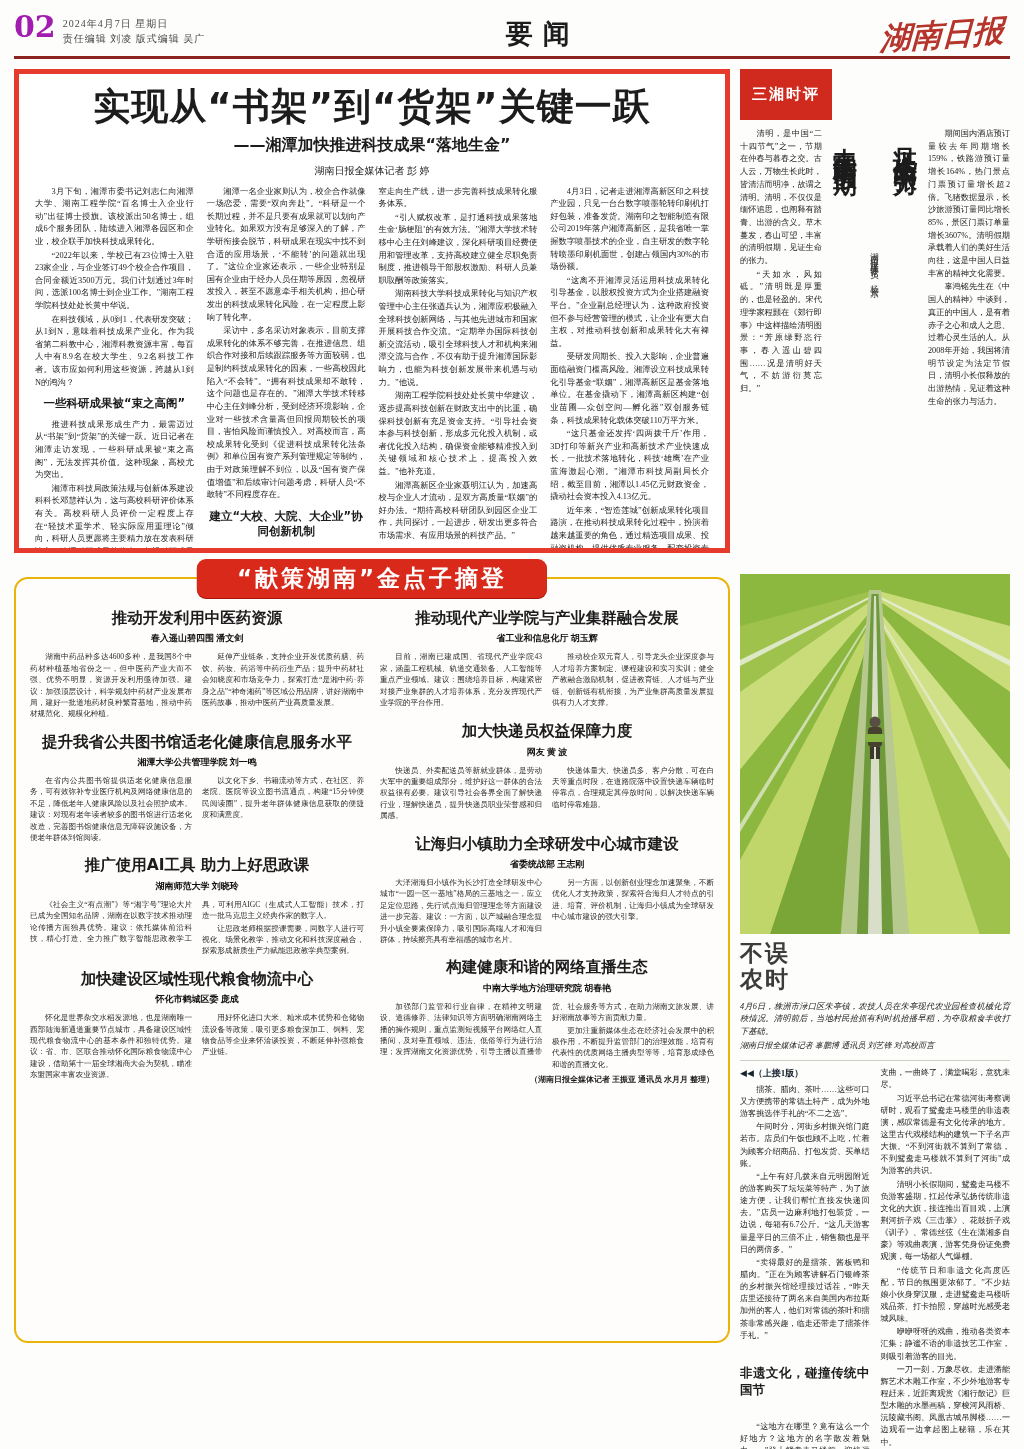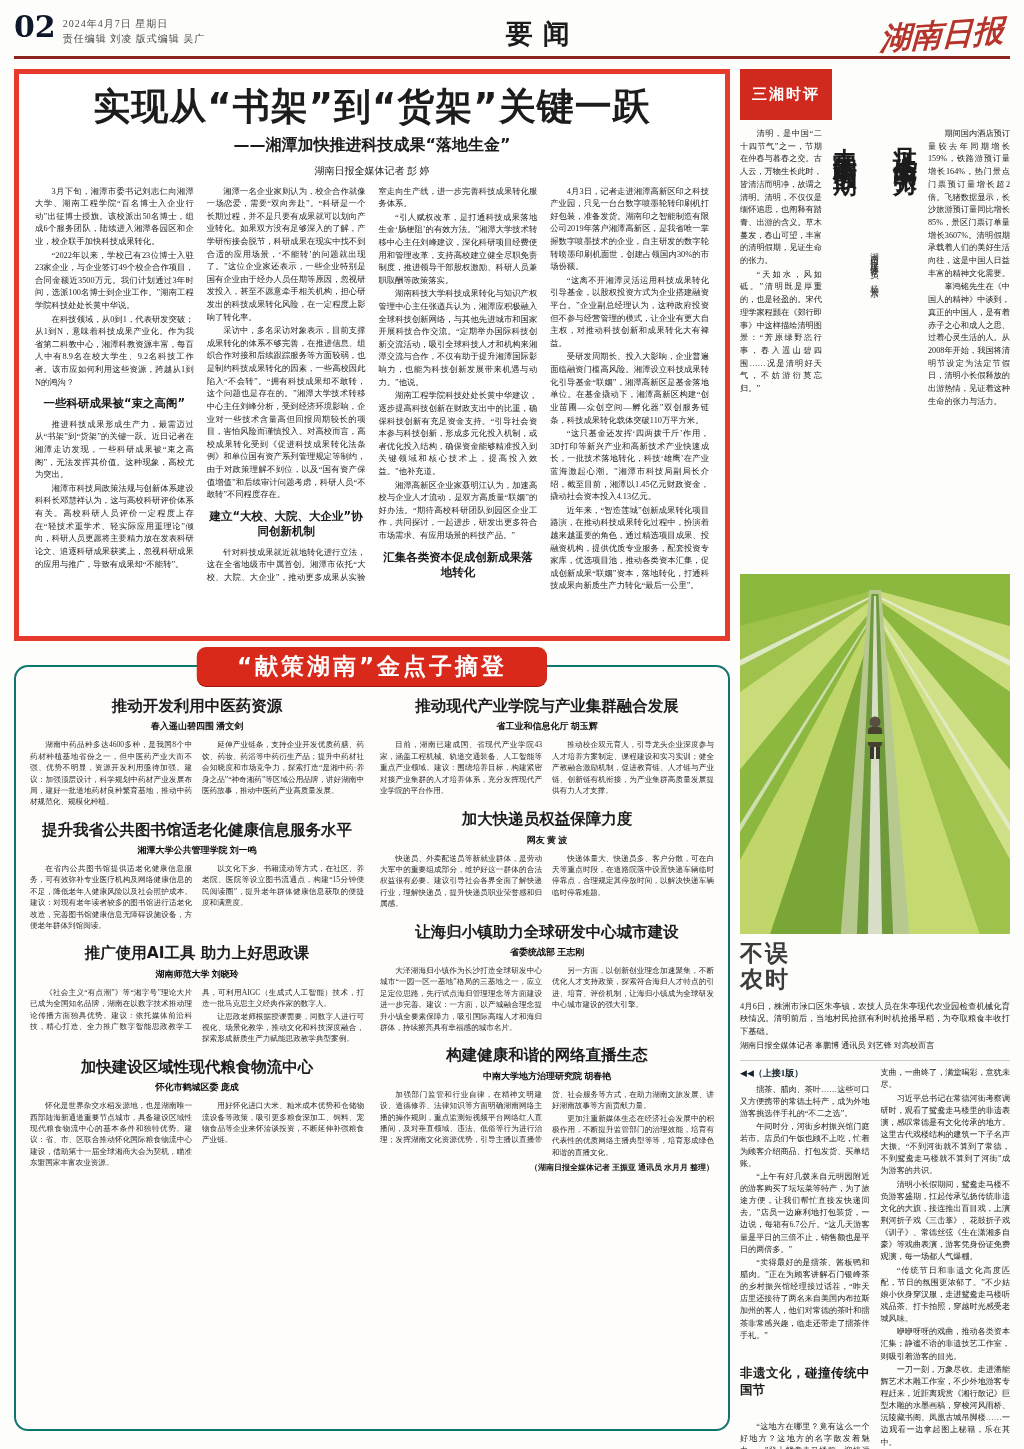--- a/index.html
+++ b/index.html
@@ -6,46 +6,46 @@
   html,body { width:1024px; }
   body {
     width:1024px; height:1449px; background:#fdfdfb; overflow:hidden;
     font-family:"Liberation Serif","DejaVu Serif",serif; color:#1c1c1c;
   }
   .page { width:1024px; height:1449px; padding:8px 14px 0 14px; position:relative; }
 
   
   .hdr { display:flex; justify-content:space-between; align-items:flex-start; height:46px; }
   .hdr-left { display:flex; gap:7px; align-items:flex-start; padding-top:4px; }
-  .pageno { font-family:"DejaVu Serif",serif; font-size:30px; line-height:30px; color:#0f172a; font-weight:bold; }
+  .pageno { font-family:"DejaVu Serif",serif; font-size:30px; line-height:30px; color:#a21caf; font-weight:bold; }
   .dateblk { font-size:10px; color:#4a4a4a; line-height:1.5; padding-top:4px; letter-spacing:1px; }
   .secname { font-family:"DejaVu Sans","Liberation Sans",sans-serif; font-size:27px; font-weight:900; letter-spacing:10px; padding-top:8px; }
   .masthead { font-family:"DejaVu Serif",serif; font-size:31px; font-weight:bold; font-style:italic;
               color:#b5342c; transform:rotate(-4deg) skewX(-6deg); padding:6px 6px 0 0; }
   .hdr-rule { border-top:3px solid #8e2420; margin-top:2px; }
 
   
   .grid { display:flex; gap:10px; margin-top:10px; }
   .colL { width:716px; }
   .colR { width:270px; }
 
   
-  .leadbox { border:5px solid #e63a2c; height:572px; padding:8px 16px 6px; overflow:hidden; background:#fff; }
+  .leadbox { border:5px solid #e63a2c; height:484px; padding:8px 16px 6px; overflow:hidden; background:#fff; }
   .lead-hl { font-family:"DejaVu Sans","Liberation Sans",sans-serif; font-size:37px; font-weight:900;
              text-align:center; letter-spacing:1px; line-height:1.15; margin-top:4px; }
   .lead-sub { font-size:16px; font-weight:bold; text-align:center; margin-top:6px; font-family:"DejaVu Sans",sans-serif; }
   .lead-by { font-size:10px; text-align:center; margin:8px 0 8px; color:#222; }
   .lead-cols { column-count:4; column-gap:13px; column-fill:auto; height:408px; overflow:hidden;
                font-size:8.3px; line-height:1.52; text-align:justify; }
   .para { text-indent:2em; margin-bottom:1px; }
   .subhead { font-family:"DejaVu Sans",sans-serif; font-size:11.5px; font-weight:900; text-align:center;
              line-height:1.35; margin:7px 0; break-inside:avoid; }
 
   
-  .sugbox { position:relative; margin-top:24px; border:2px solid #0f766e; border-radius:14px;
+  .sugbox { position:relative; margin-top:24px; border:2px solid #eab308; border-radius:14px;
             height:766px; background:#fffdfc; }
   .sugbanner { position:absolute; top:-20px; left:50%; transform:translateX(-50%);
                background:#d8291b; color:#fff; font-family:"DejaVu Sans",sans-serif;
                font-size:23px; font-weight:900; letter-spacing:3px; padding:4px 40px;
                border-radius:9px; white-space:nowrap; box-shadow:0 1px 0 #a31508; }
   .sug-inner { display:flex; gap:16px; padding:30px 14px 8px; height:100%; overflow:hidden; }
   .sug-col { flex:1; min-width:0; }
   .sug-art { margin-bottom:13px; }
   .sug-title { font-family:"DejaVu Sans",sans-serif; font-size:15.5px; font-weight:900; text-align:center; line-height:1.25; }
   .sug-by { font-size:9px; font-weight:bold; text-align:center; margin:4px 0 6px; color:#111; }
@@ -60,21 +60,21 @@
   .comm-mid { flex:1; display:flex; justify-content:center; gap:8px; }
   .vline { writing-mode:vertical-rl; text-orientation:upright; font-family:"DejaVu Sans",sans-serif;
            font-size:24px; font-weight:900; letter-spacing:4px; }
   .vby { writing-mode:vertical-rl; text-orientation:upright; font-size:8.5px; color:#333; margin-top:118px; letter-spacing:2px; }
 
   
   .photo { width:100%; height:360px; margin:10px 0 6px; display:block; }
   .capRow { display:flex; gap:8px; align-items:flex-start;flex-direction:column; }
   .capLabel { width:56px; font-family:"DejaVu Sans",sans-serif; font-size:23px; font-weight:900;
               color:#3b3b3b; line-height:1.15; letter-spacing:2px; }
-  .capText { flex:1; font-size:8.3px; line-height:1.5; text-align:justify; }
+  .capText { flex:1; font-size:8.3px; line-height:1.5; text-align:justify;font-style:italic; }
   .capCredit { font-size:8.1px; margin-top:2px; color:#222; }
   .rule { border-top:1px solid #cfccc6; margin:8px 0 6px; }
 
   
   .cont { column-count:2; column-gap:11px; column-fill:auto; height:474px; overflow:hidden;
           font-size:8.1px; line-height:1.5; text-align:justify; }
   .jump { font-weight:bold; font-size:9px; margin-bottom:3px; color:#14222e; }
   .cont-subhead { font-family:"DejaVu Sans",sans-serif; font-size:12.5px; font-weight:900;
                   line-height:1.4; margin:22px 0; break-inside:avoid; }
 </style>

